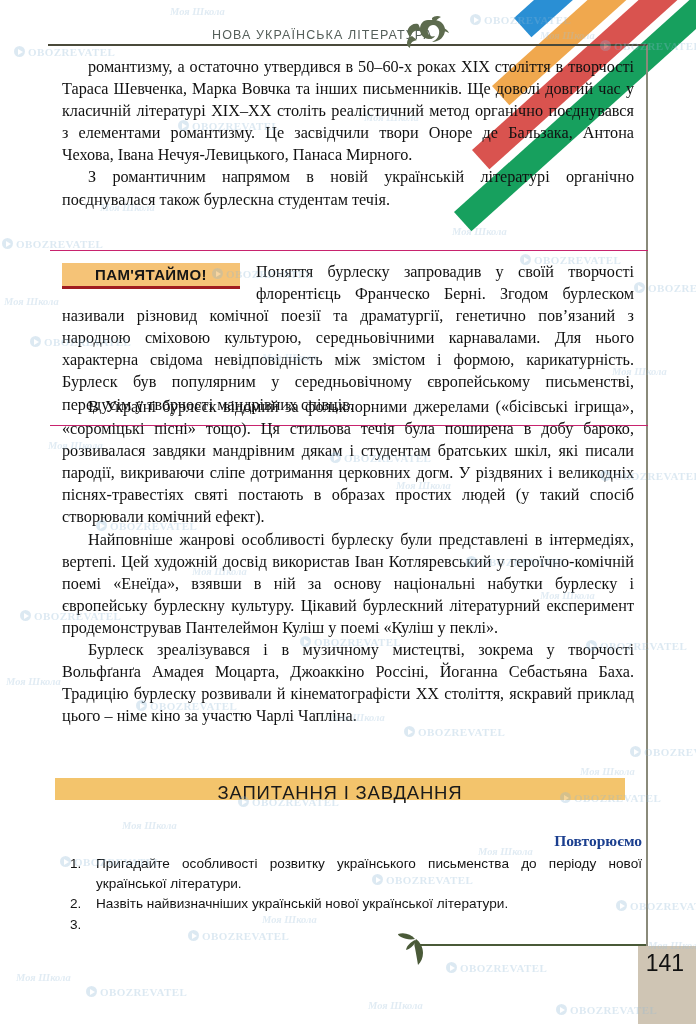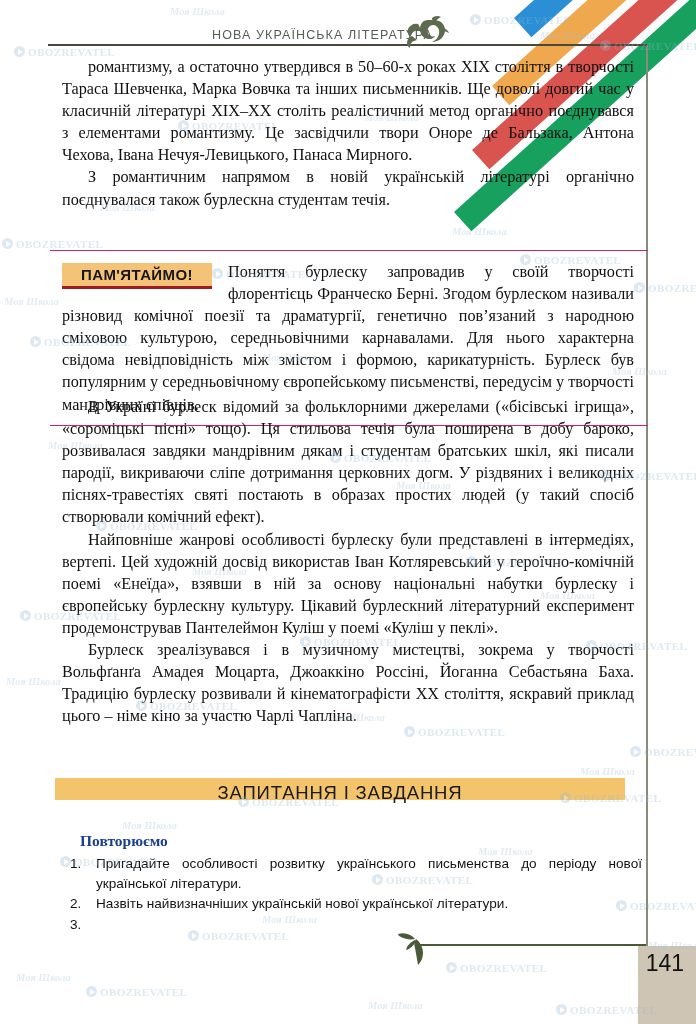--- a/index.html
+++ b/index.html
@@ -117,21 +117,21 @@
     float: left;
     background: #f5c377;
     border-bottom: 3px solid #a01c20;
     padding: 3px 12px 3px 12px;
     margin: 2px 16px 4px 12px;
     font-family: "Liberation Sans", sans-serif;
     font-size: 15px;
     font-weight: bold;
     color: #161616;
     letter-spacing: .4px;
-    width: 150px;
+    width: 178px;
     text-align: center;
     box-sizing: border-box;
   }
   #remember-text {
     margin: 0;
     padding: 0 14px 0 12px;
     font-size: 16.2px;
     line-height: 22.1px;
     text-align: justify;
   }
@@ -163,20 +163,21 @@
     top: 832px;
     width: 580px;
     z-index: 3;
   }
   #review-title {
     margin: 0 0 4px 18px;
     font-family: "Liberation Serif", serif;
     font-size: 15.5px;
     font-weight: bold;
     color: #1b3f8f;
+    text-align: right;
   }
   ol#review-list {
     list-style: none;
     margin: 0;
     padding: 0;
   }
   ol#review-list li {
     position: relative;
     font-family: "Liberation Sans", sans-serif;
     font-size: 13.6px;

